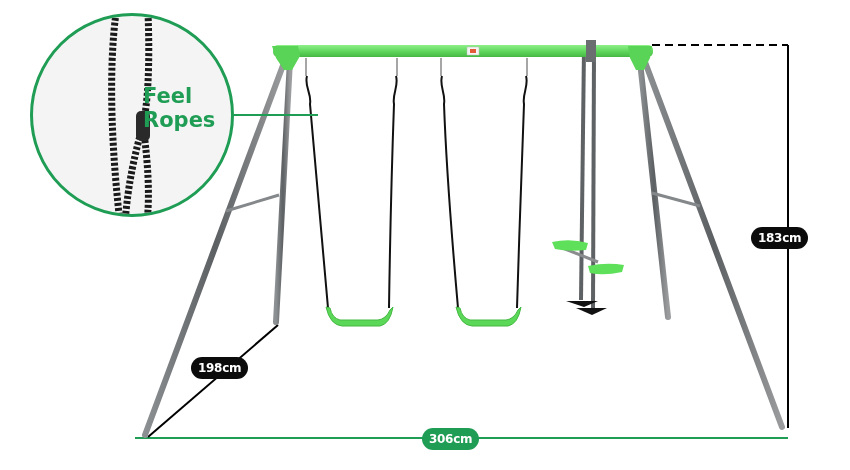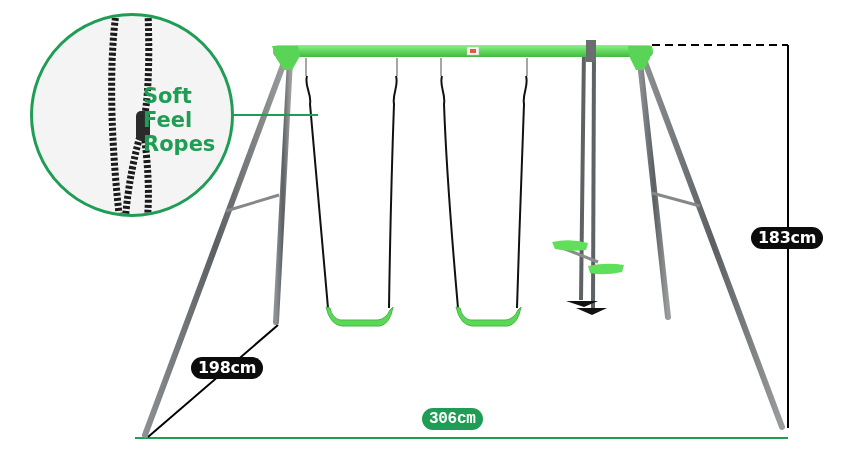--- a/index.html
+++ b/index.html
@@ -8,21 +8,21 @@
   .callout {
     position: absolute; left: 30px; top: 13px; width: 204px; height: 204px;
     border-radius: 50%; border: 3px solid #1f9d55; background: #f3f4f3; box-sizing: border-box; overflow: hidden;
   }
   .callout-text {
     position: absolute; left: 110px; top: 68px; color: #1f9d55;
     font-family: "DejaVu Sans", sans-serif; font-weight: bold; font-size: 21px; line-height: 24px;
   }
   .dim-label {
     position: absolute; height: 22px; line-height: 22px; padding: 0 7px; border-radius: 11px;
-    color: #fff; font-family: "DejaVu Sans", sans-serif; font-weight: bold; font-size: 16px; letter-spacing: -0.3px;
+    color: #fff; font-family: "DejaVu Sans", sans-serif; font-weight: bold; font-size: 12px; letter-spacing: -0.3px;
     white-space: nowrap;
   }
   .dim-black { background: #0b0b0b; }
   .dim-green { background: #1f9d55; }
 </style>
 </head>
 <body>
 
 <svg id="scene" viewBox="0 0 850 470" xmlns="http://www.w3.org/2000/svg">
   <defs>
@@ -98,21 +98,20 @@
 </svg>
 
 <div class="callout">
   <svg width="204" height="204" viewBox="0 0 204 204" style="position:absolute;left:-3px;top:-3px;">
     <path d="M86 0 C78 60 82 140 90 210" fill="none" stroke="#1b1b1b" stroke-width="7" stroke-dasharray="3,2"></path>
     <path d="M118 0 C120 50 118 90 113 112 C105 140 98 170 95 210" fill="none" stroke="#1b1b1b" stroke-width="7" stroke-dasharray="3,2"></path>
     <path d="M113 112 C118 150 120 180 117 210" fill="none" stroke="#1b1b1b" stroke-width="7" stroke-dasharray="3,2"></path>
     <rect x="106" y="98" width="14" height="30" rx="5" fill="#2a2a2a"></rect>
   </svg>
   <div class="callout-text">
-    <div>Soft</div>
     <div>Feel</div>
     <div>Ropes</div>
   </div>
 </div>
 
 <div class="dim-label dim-black" style="left:751px; top:227px;">183cm</div>
 <div class="dim-label dim-black" style="left:191px; top:357px;text-align:right;">198cm</div>
-<div class="dim-label dim-green" style="left:422px; top:408px;font-family:Liberation Mono, monospace;">306cm</div>
+<div class="dim-label dim-green" style="left:422px; top:428px;">306cm</div>
 
 </body></html>

